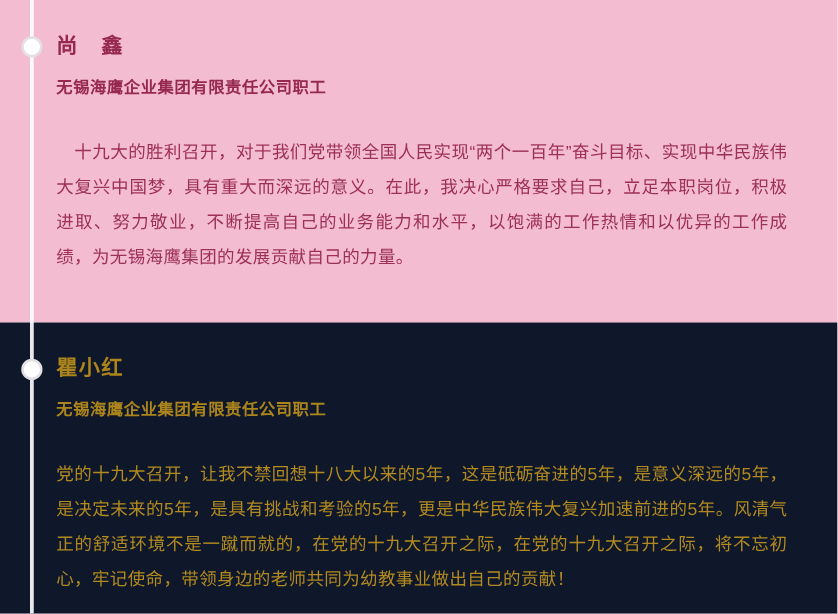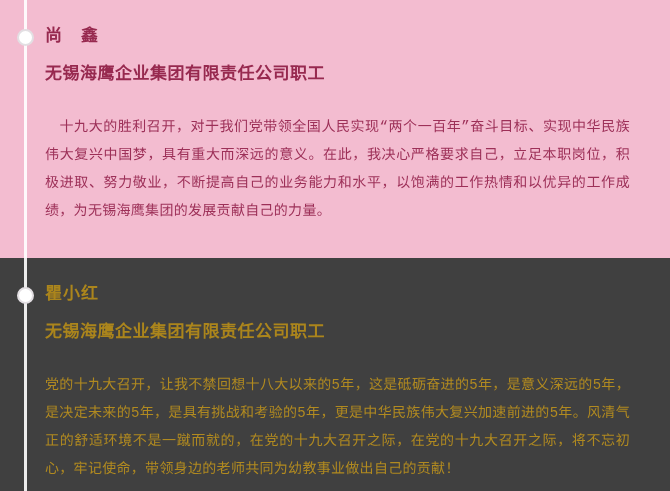--- a/index.html
+++ b/index.html
@@ -22,21 +22,20 @@
     width: 3px;
     height: 100%;
     background: #ffffff;
     opacity: 0.9;
     z-index: 1;
   }
   .entry {
     position: relative;
     box-sizing: border-box;
     padding: 26px 28px 4px 45px;
-    font-family: Liberation Mono, monospace;
   }
   .entry.first  { height: 258px; }
   .entry.second { height: 233px; }
   .marker {
     position: absolute;
     left: 17px;
     top: 29px;
     width: 13px;
     height: 13px;
     border-radius: 50%;
@@ -46,21 +45,21 @@
   }
   .person-name {
     margin: 0;
     font-size: 17px;
     font-weight: bold;
     line-height: 22px;
     letter-spacing: 1px;
   }
   .person-title {
     margin-top: 11px;
-    font-size: 17px;
+    font-size: 13px;
     font-weight: bold;
     letter-spacing: 0.5px;
   }
   .person-quote {
     margin: 29px 12px 0 0;
     font-size: 14px;
     line-height: 28px;
     text-align: justify;
     letter-spacing: 0.3px;
   }
@@ -72,20 +71,20 @@
 
   <div class="timeline-line" style="background: rgb(255, 255, 255);"></div>
 
   <section class="entry first" style="background: rgb(243, 188, 208);">
     <span class="marker" style="background: rgb(255, 255, 255); border-color: rgb(227, 223, 227);"></span>
     <h2 class="person-name" style="color: rgb(151, 41, 79);">尚　鑫</h2>
     <div class="person-title" style="color: rgb(151, 41, 79);">无锡海鹰企业集团有限责任公司职工</div>
     <p class="person-quote" style="color: rgb(157, 48, 88);">　十九大的胜利召开，对于我们党带领全国人民实现“两个一百年”奋斗目标、实现中华民族伟大复兴中国梦，具有重大而深远的意义。在此，我决心严格要求自己，立足本职岗位，积极进取、努力敬业，不断提高自己的业务能力和水平，以饱满的工作热情和以优异的工作成绩，为无锡海鹰集团的发展贡献自己的力量。</p>
   </section>
 
-  <section class="entry second" style="background: #404040;">
+  <section class="entry second" style="background: #0f172a;">
     <span class="marker" style="background: rgb(255, 255, 255); border-color: rgb(227, 223, 227);"></span>
     <h2 class="person-name" style="color: rgb(171, 133, 28);">瞿小红</h2>
     <div class="person-title" style="color: rgb(171, 133, 28);">无锡海鹰企业集团有限责任公司职工</div>
     <p class="person-quote" style="color: rgb(177, 138, 32);">党的十九大召开，让我不禁回想十八大以来的5年，这是砥砺奋进的5年，是意义深远的5年，是决定未来的5年，是具有挑战和考验的5年，更是中华民族伟大复兴加速前进的5年。风清气正的舒适环境不是一蹴而就的，在党的十九大召开之际，在党的十九大召开之际，将不忘初心，牢记使命，带领身边的老师共同为幼教事业做出自己的贡献！</p>
   </section>
 
 </div>
 
 </body></html>

